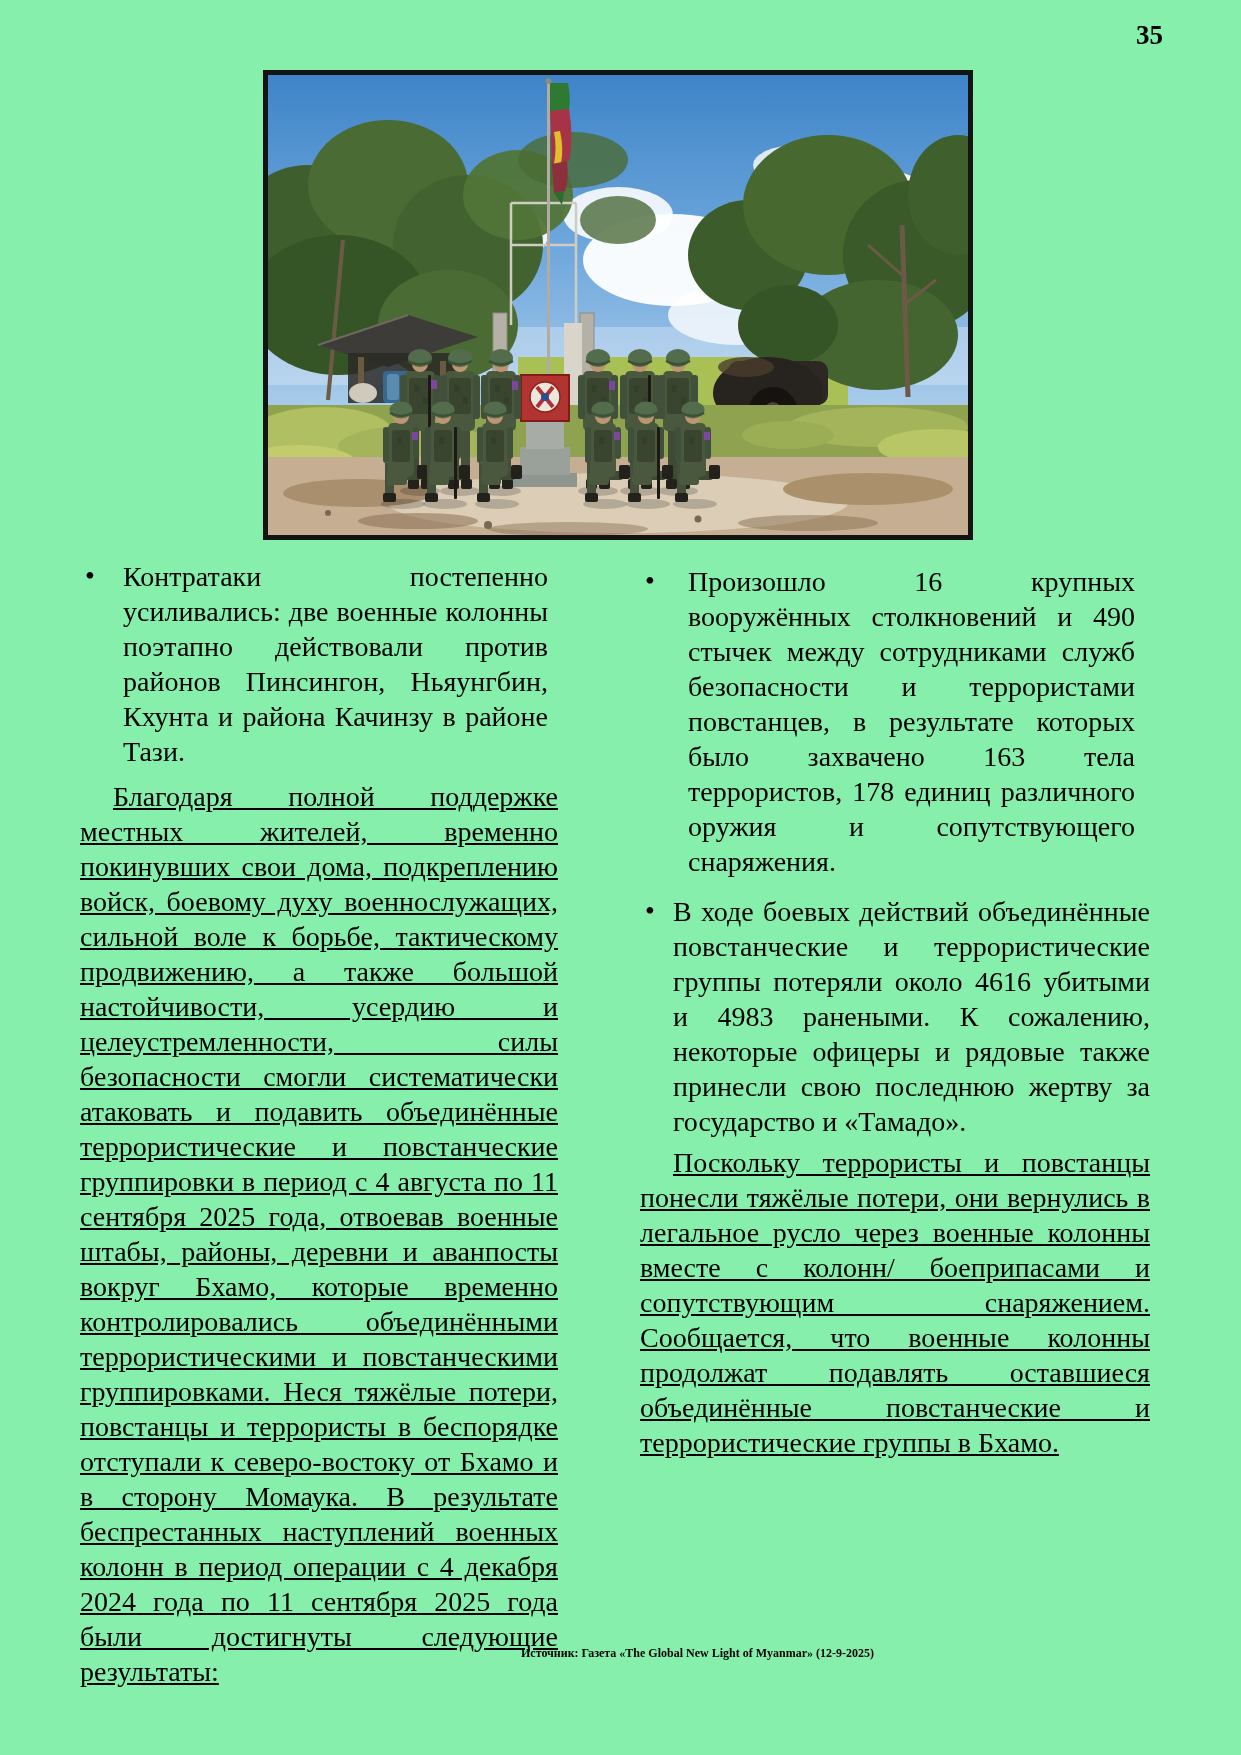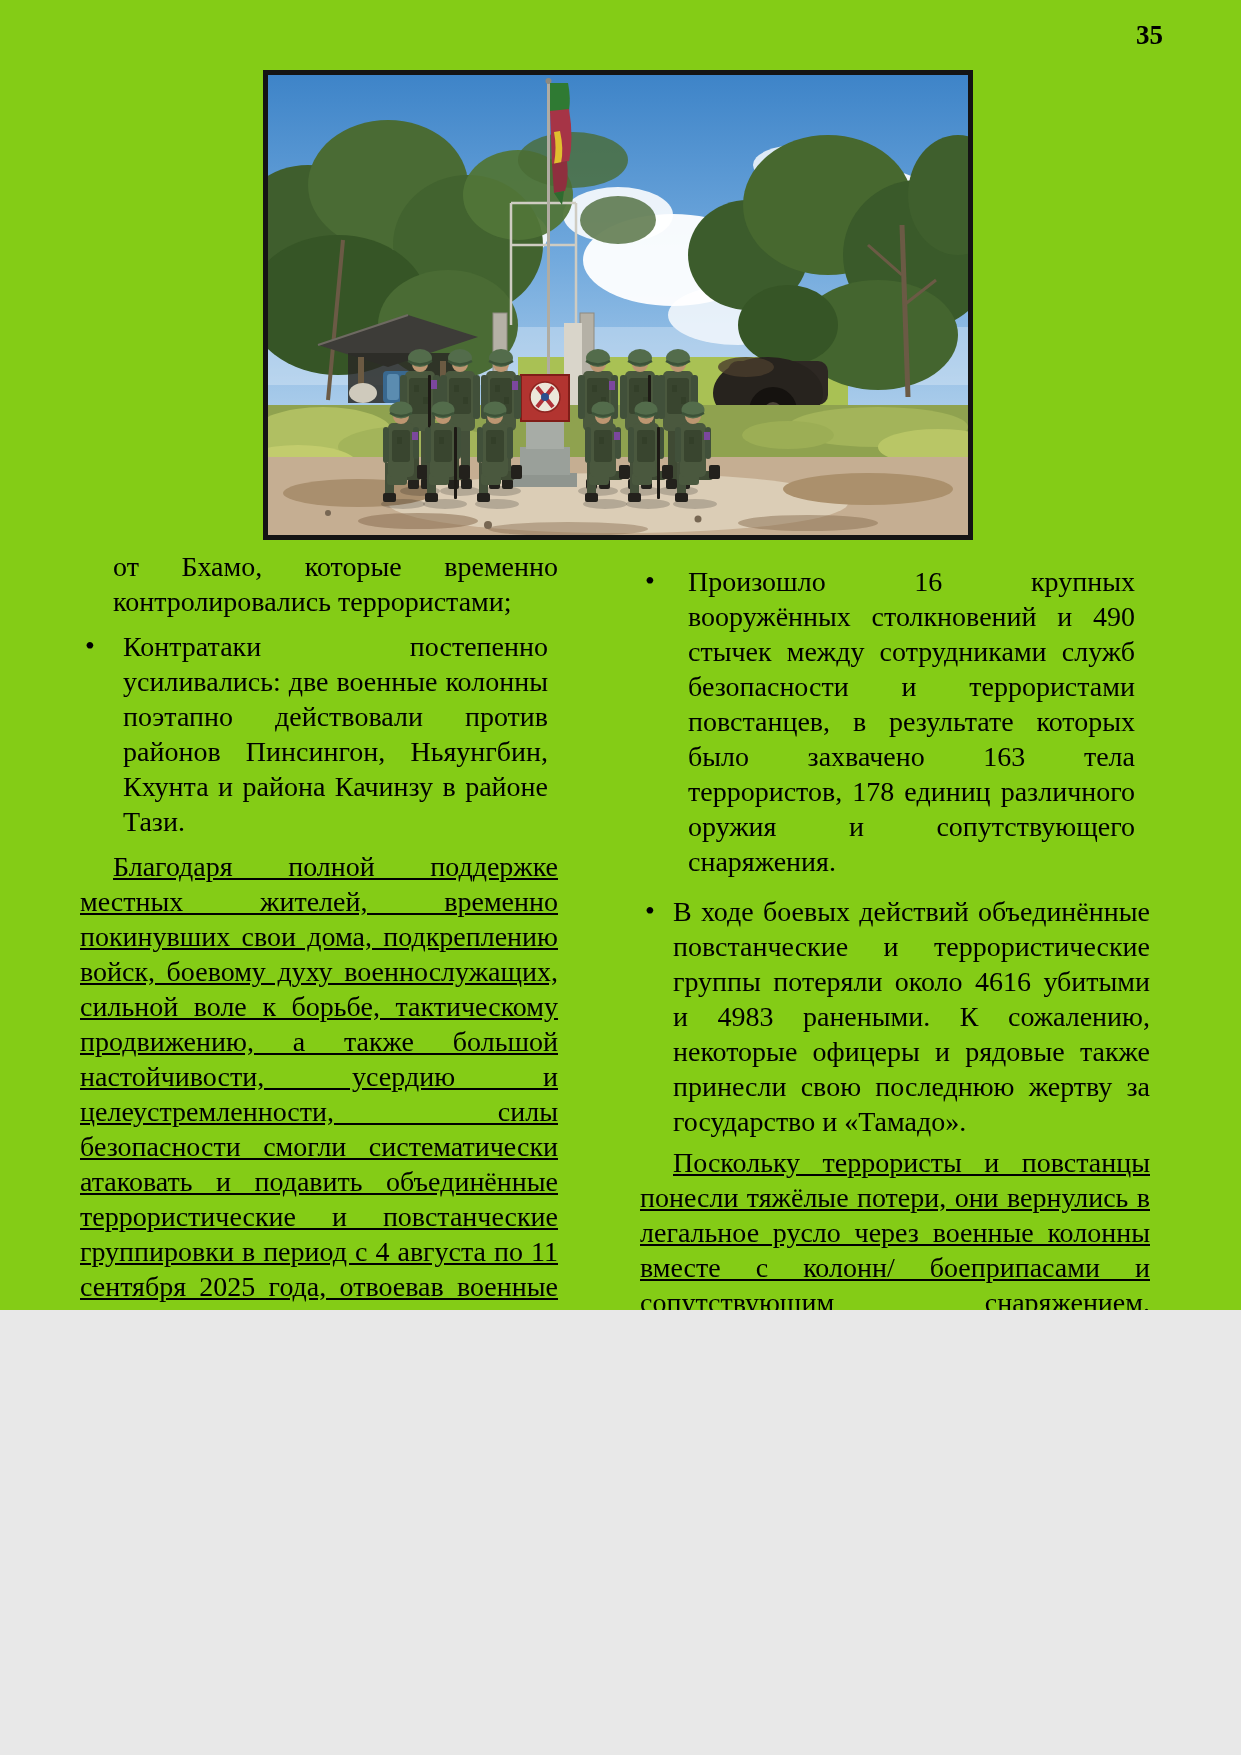--- a/index.html
+++ b/index.html
@@ -1,20 +1,20 @@
 <!DOCTYPE html>
 <html><head>
 <meta charset="utf-8">
 <style>
   html,body { margin:0; padding:0; background:#e8e8e8; }
   .page {
     position:relative;
-    width:1241px; height:1310px;
+    width:1241px; height:1755px;
     margin:0 auto;
-    background:#84cc16;
+    background:#86efac;
     font-family:"Liberation Serif","DejaVu Serif",serif;
     color:#000;
     overflow:hidden;
   }
   .page-number {
     position:absolute; top:20px; right:78px;
     font-size:27px; font-weight:bold;
   }
   .photo-frame {
     position:absolute; left:263px; top:70px;
@@ -220,21 +220,20 @@
         <rect x="436" y="357" width="6" height="8" fill="#8246a8" opacity="0.9"></rect>
         <rect x="186" y="352" width="3" height="72" rx="1" fill="#1d1a15"></rect>
         <rect x="389" y="352" width="3" height="72" rx="1" fill="#1d1a15"></rect>
       </g>
     </svg>
   </figure>
 
   <div class="columns">
 
     <div class="col col-left">
-      <p class="block cont-block">от Бхамо, которые временно контролировались террористами;</p>
       <div class="block bullet-item">
         <span class="bullet-marker">•</span>
         <p style="margin:10px">Контратаки постепенно усиливались: две военные колонны поэтапно действовали против районов Пинсингон, Ньяунгбин, Кхунта и района Качинзу в районе Тази.</p>
       </div>
       <p class="block para-indent">Благодаря полной поддержке местных жителей, временно покинувших свои дома, подкреплению войск, боевому духу военнослужащих, сильной воле к борьбе, тактическому продвижению, а также большой настойчивости, усердию и целеустремленности, силы безопасности смогли систематически атаковать и подавить объединённые террористические и повстанческие группировки в период с 4 августа по 11 сентября 2025 года, отвоевав военные штабы, районы, деревни и аванпосты вокруг Бхамо, которые временно контролировались объединёнными террористическими и повстанческими группировками. Неся тяжёлые потери, повстанцы и террористы в беспорядке отступали к северо-востоку от Бхамо и в сторону Момаука. В результате беспрестанных наступлений военных колонн в период операции с 4 декабря 2024 года по 11 сентября 2025 года были достигнуты следующие результаты:</p>
     </div>
 
     <div class="col col-right">
       <div class="block bullet-item">
         <span class="bullet-marker">•</span>

